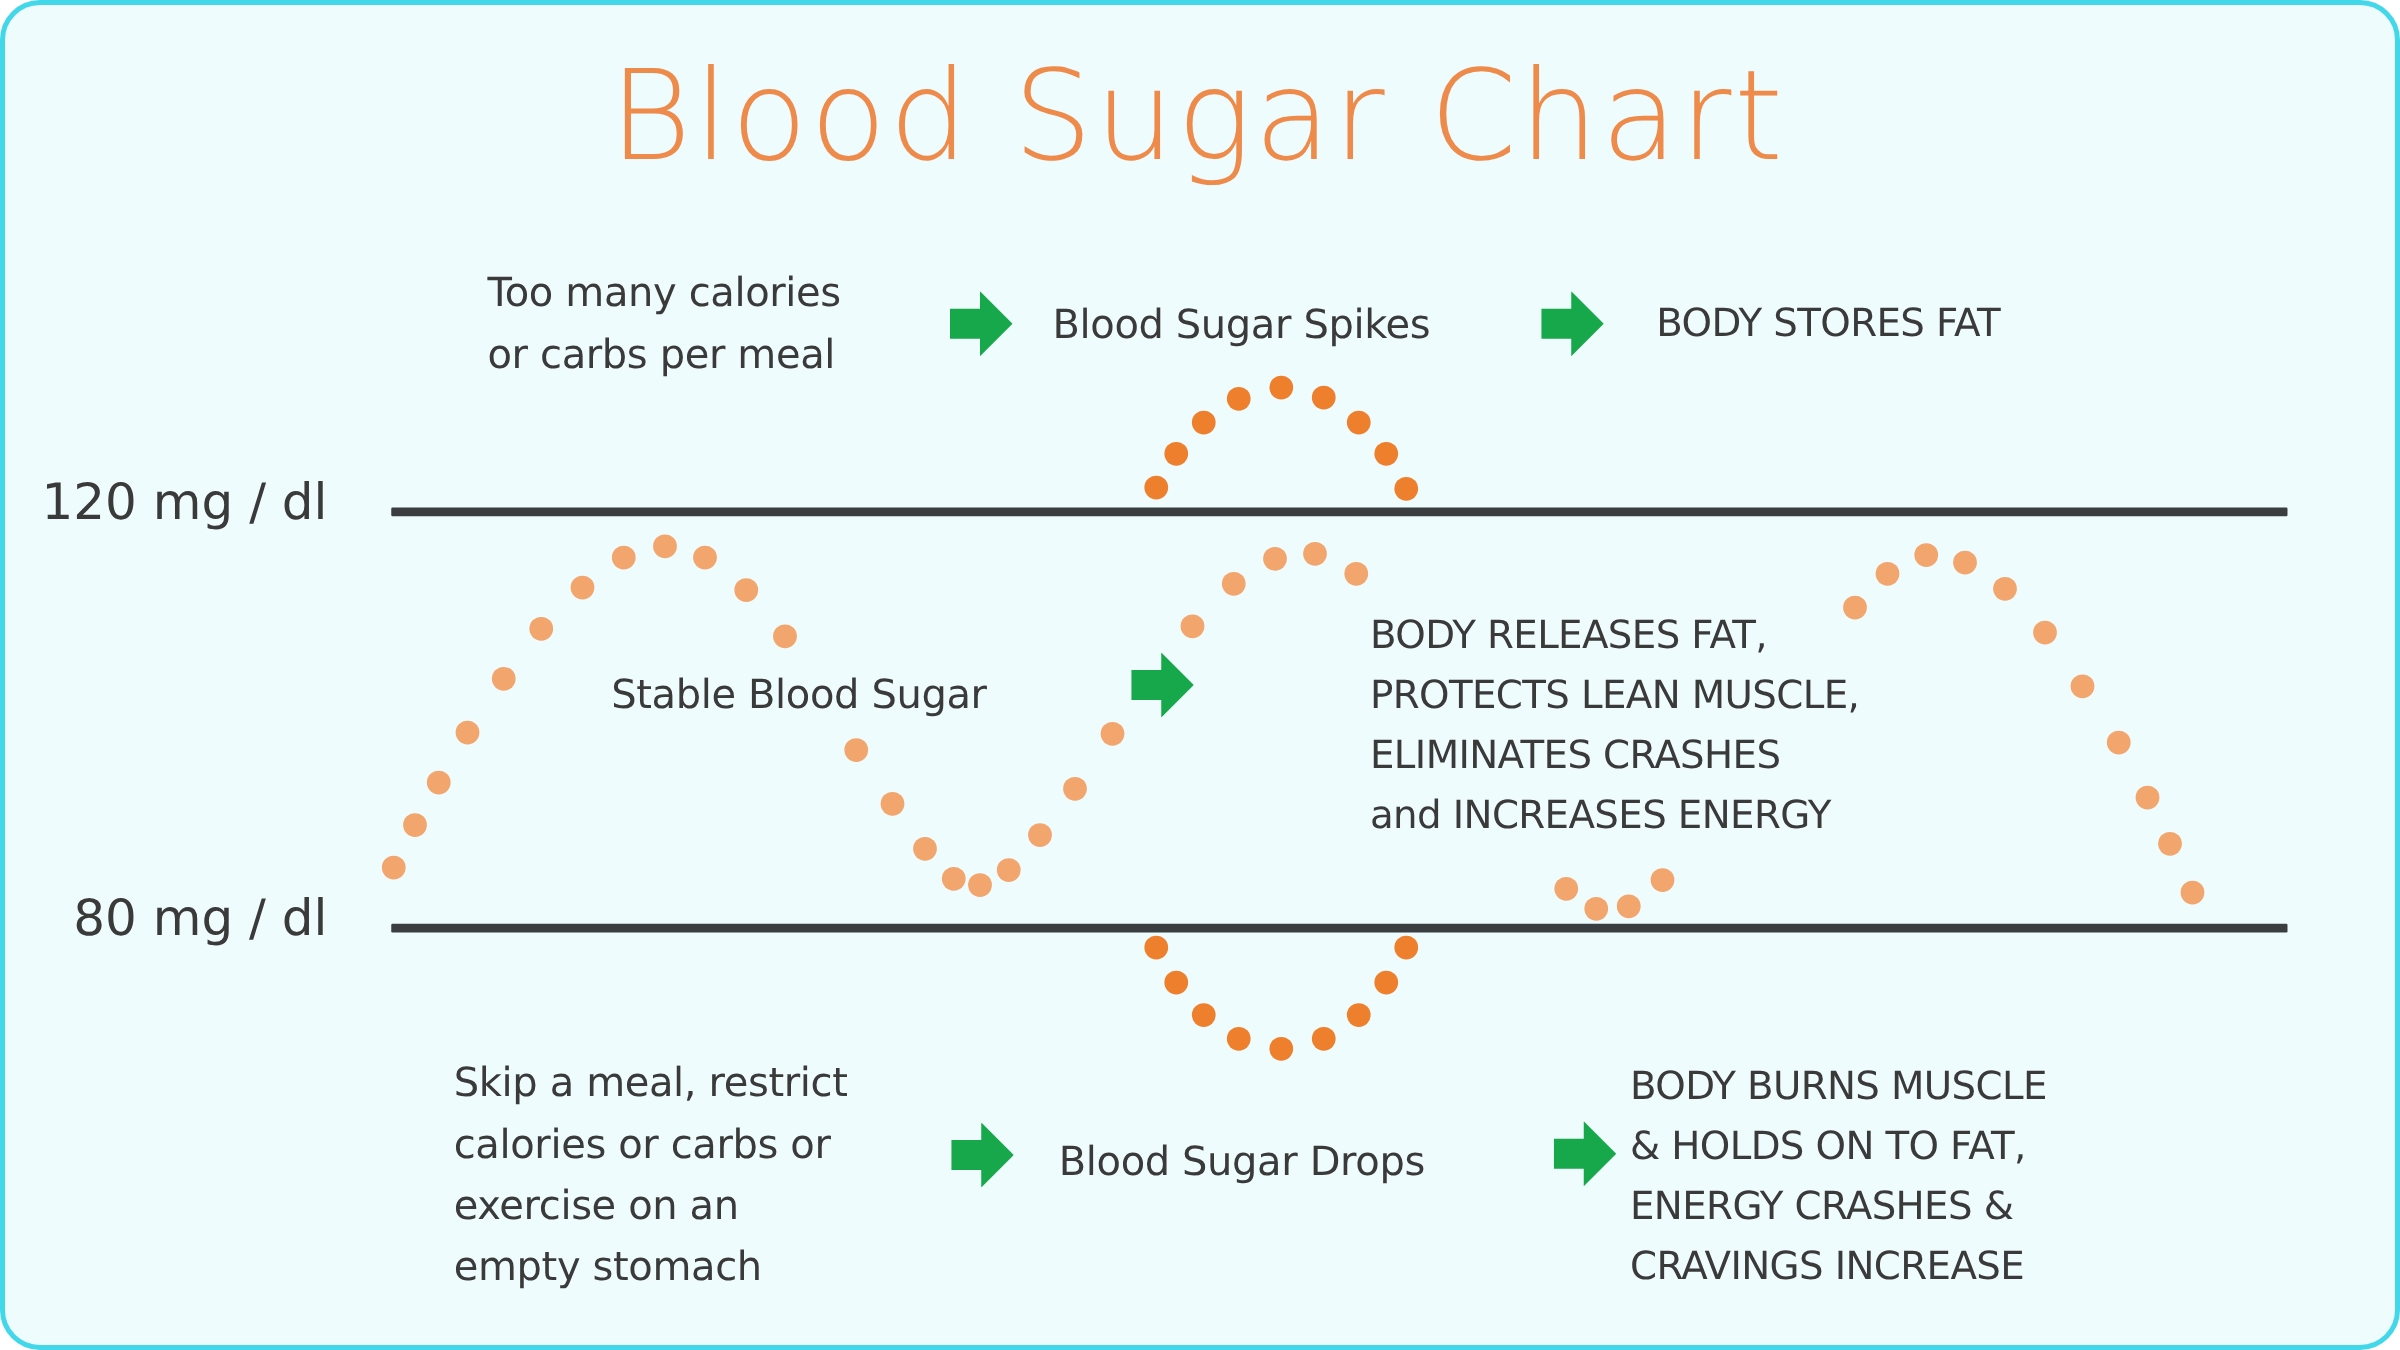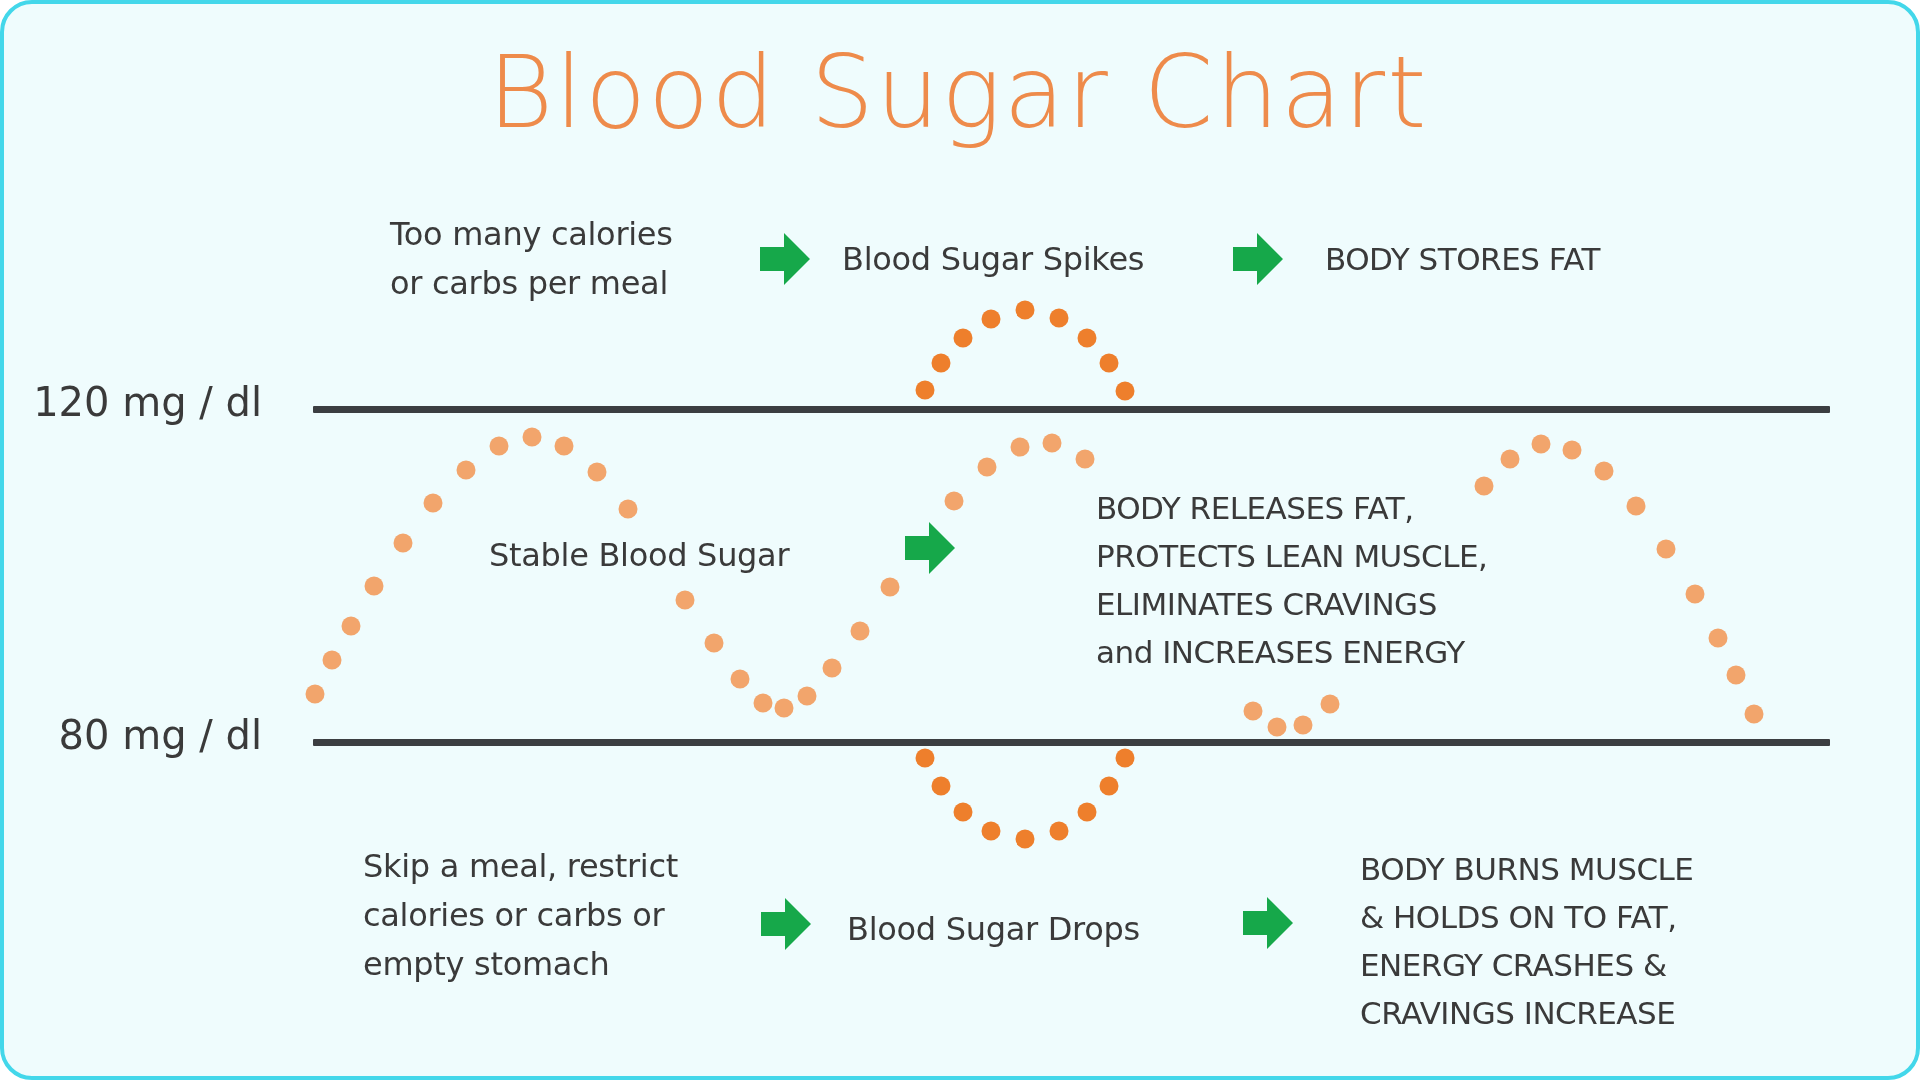--- a/index.html
+++ b/index.html
@@ -142,38 +142,39 @@
 
 <div class="txt" style="left:477px; top:531px;margin-left:12px;">Stable Blood Sugar</div>
 <div class="arrow" style="left:905px; top:522px;">
   <svg viewBox="0 0 50 52">
       <polygon points="0,14 24,14 24,0 50,26 24,52 24,38 0,38" fill="#16a84a"></polygon>
     </svg>
 </div>
 <div class="txt caps" style="left:1096px; top:484px; line-height:48px;">
   <div>BODY RELEASES FAT,</div>
   <div>PROTECTS LEAN MUSCLE,</div>
-  <div>ELIMINATES CRAVINGS</div>
+  <div>ELIMINATES CRASHES</div>
   <div>and INCREASES ENERGY</div>
 </div>
 
 <div class="txt" style="left:363px; top:842px;">
   <div>Skip a meal, restrict</div>
   <div>calories or carbs or</div>
+  <div>exercise on an</div>
   <div>empty stomach</div>
 </div>
 <div class="arrow" style="left:761px; top:898px;">
   <svg viewBox="0 0 50 52">
       <polygon points="0,14 24,14 24,0 50,26 24,52 24,38 0,38" fill="#16a84a"></polygon>
     </svg>
 </div>
 <div class="txt" style="left:847px; top:905px;">Blood Sugar Drops</div>
 <div class="arrow" style="left:1243px; top:897px;">
   <svg viewBox="0 0 50 52">
       <polygon points="0,14 24,14 24,0 50,26 24,52 24,38 0,38" fill="#16a84a"></polygon>
     </svg>
 </div>
-<div class="txt caps" style="left:1360px; top:845px; line-height:48px;">
+<div class="txt caps" style="left:1304px; top:845px; line-height:48px;">
   <div>BODY BURNS MUSCLE</div>
   <div>&amp; HOLDS ON TO FAT,</div>
   <div>ENERGY CRASHES &amp;</div>
   <div>CRAVINGS INCREASE</div>
 </div>
 
 </body></html>

